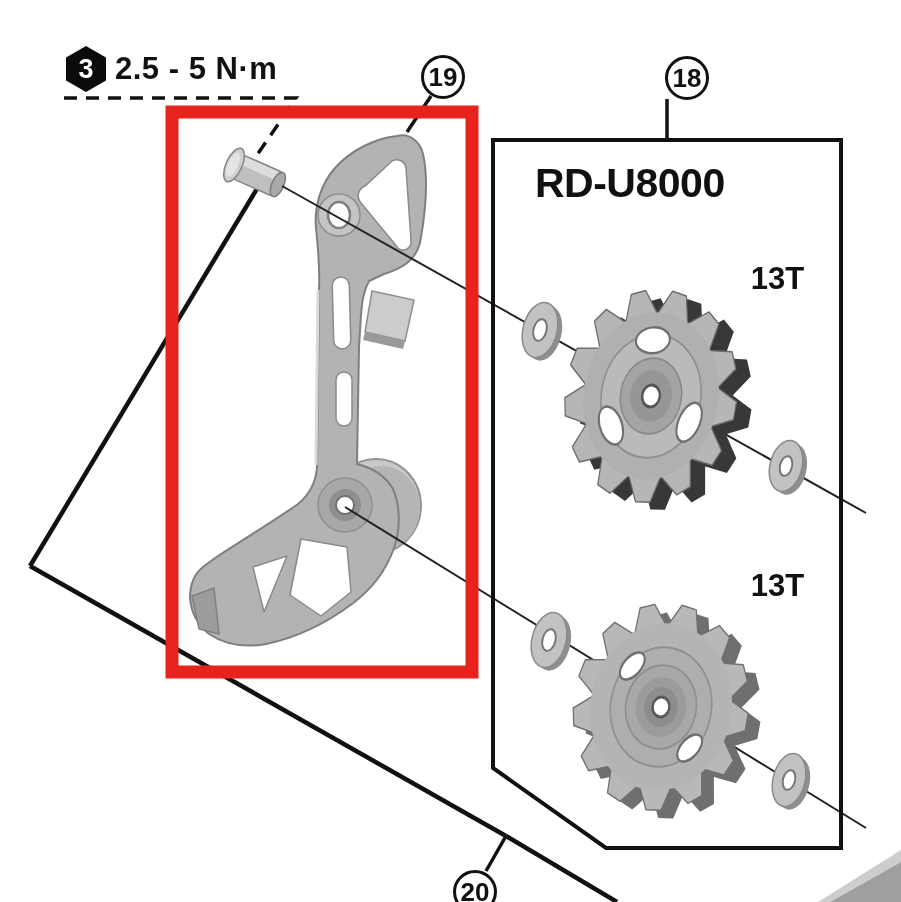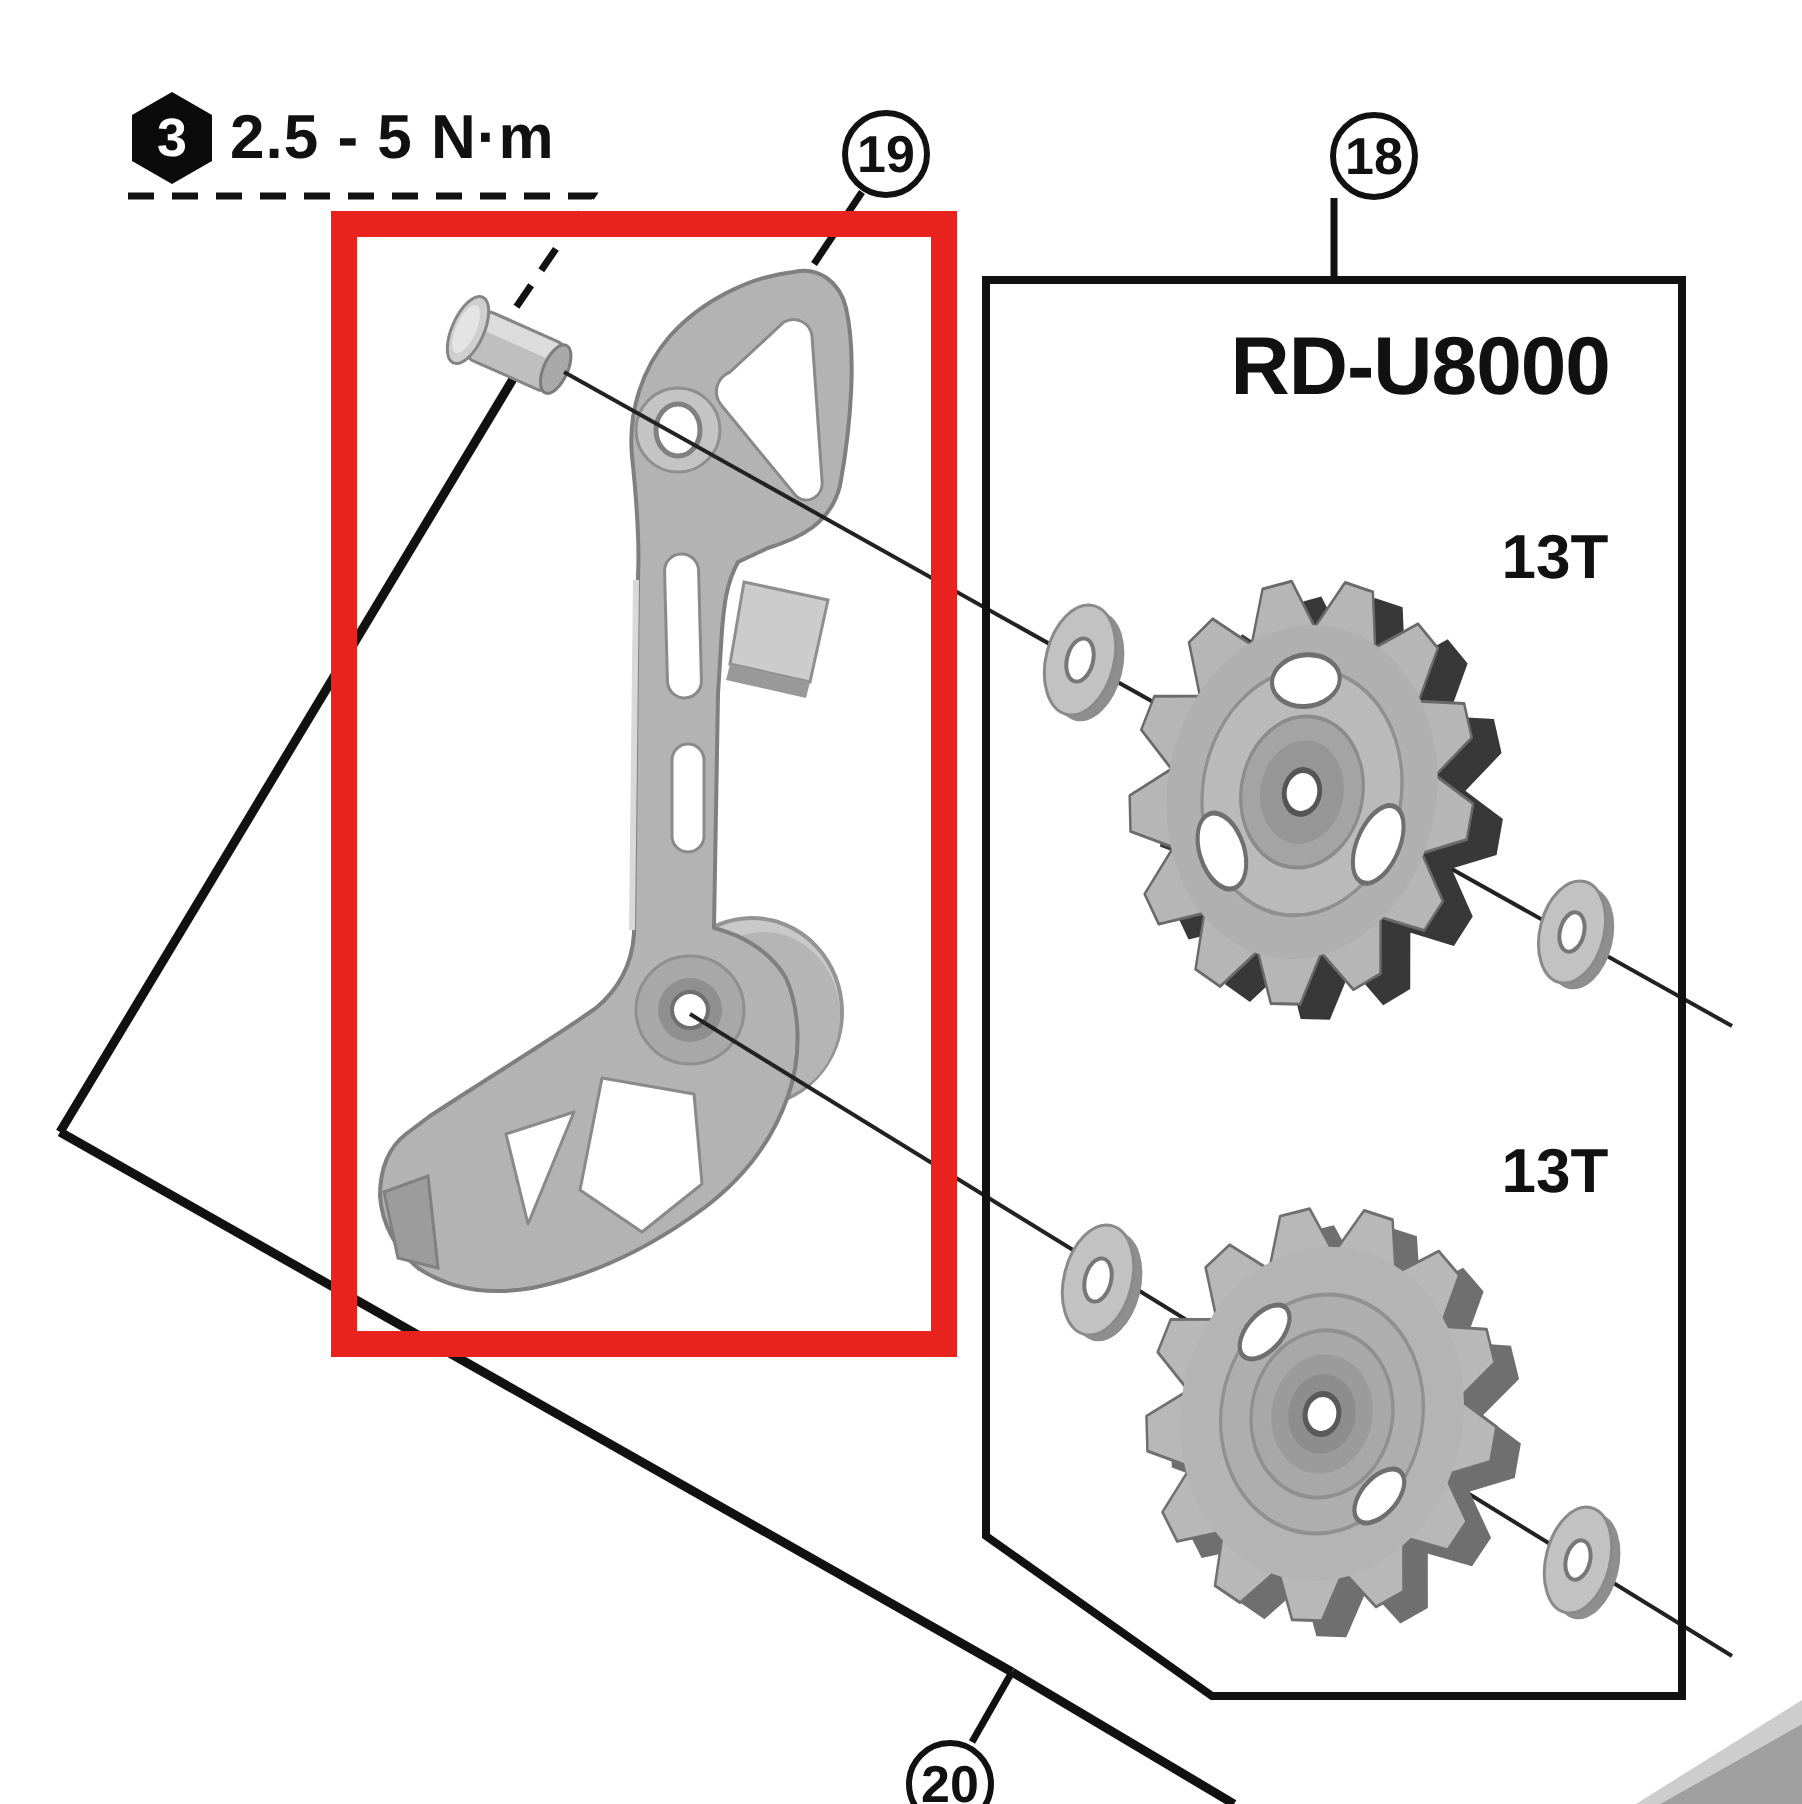--- a/index.html
+++ b/index.html
@@ -8,21 +8,21 @@
   #diagram-svg{position:absolute;left:0;top:0;}
   .txt{position:absolute;font-weight:700;white-space:nowrap;}
   .callout{position:absolute;width:44px;height:44px;box-sizing:border-box;border:3.5px solid #111;
            border-radius:50%;background:#fff;display:flex;align-items:center;justify-content:center;
            font-weight:700;font-size:26px;line-height:1;}
   #torque{position:absolute;left:66px;top:46px;display:flex;align-items:center;gap:9px;}
   #torque .hex{width:40px;height:46px;background:#0b0b0b;color:#fff;display:flex;align-items:center;
                justify-content:center;font-weight:700;font-size:27px;
                clip-path:polygon(50% 0%,100% 25%,100% 75%,50% 100%,0% 75%,0% 25%);}
   #torque .val{font-size:31px;font-weight:700;letter-spacing:0.5px;}
-  #model-label{left:535px;top:160px;width:270px;text-align:right;font-size:41px;letter-spacing:-0.5px;}
+  #model-label{left:535px;top:160px;width:270px;text-align:left;font-size:41px;letter-spacing:-0.5px;}
   .teeth{left:730px;width:95px;text-align:center;font-size:31px;}
 </style>
 </head>
 <body>
 
 <div id="stage">
 
 <svg id="diagram-svg" width="901" height="902" viewBox="0 0 901 902">
 
   <path d="M64 98 H296 L253 161" fill="none" stroke="#111" stroke-width="3.5" stroke-dasharray="13 9"></path>

